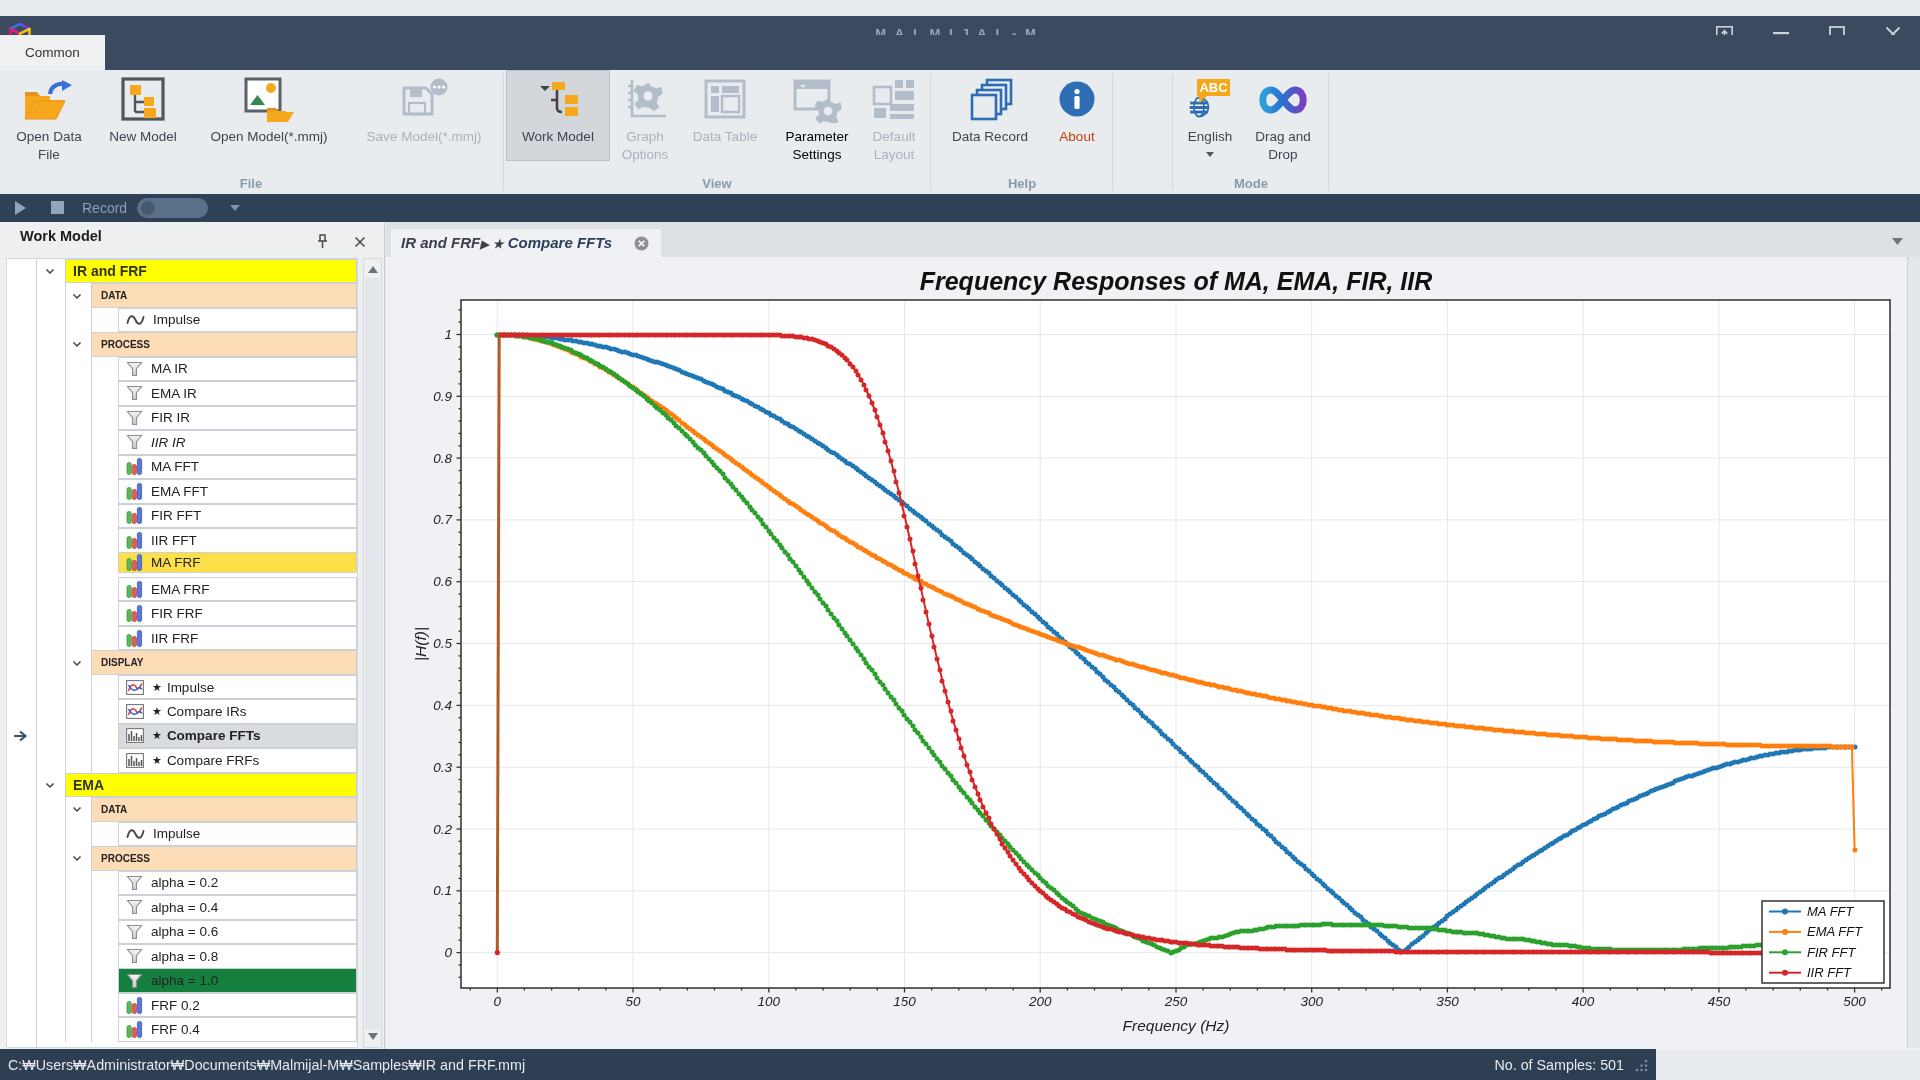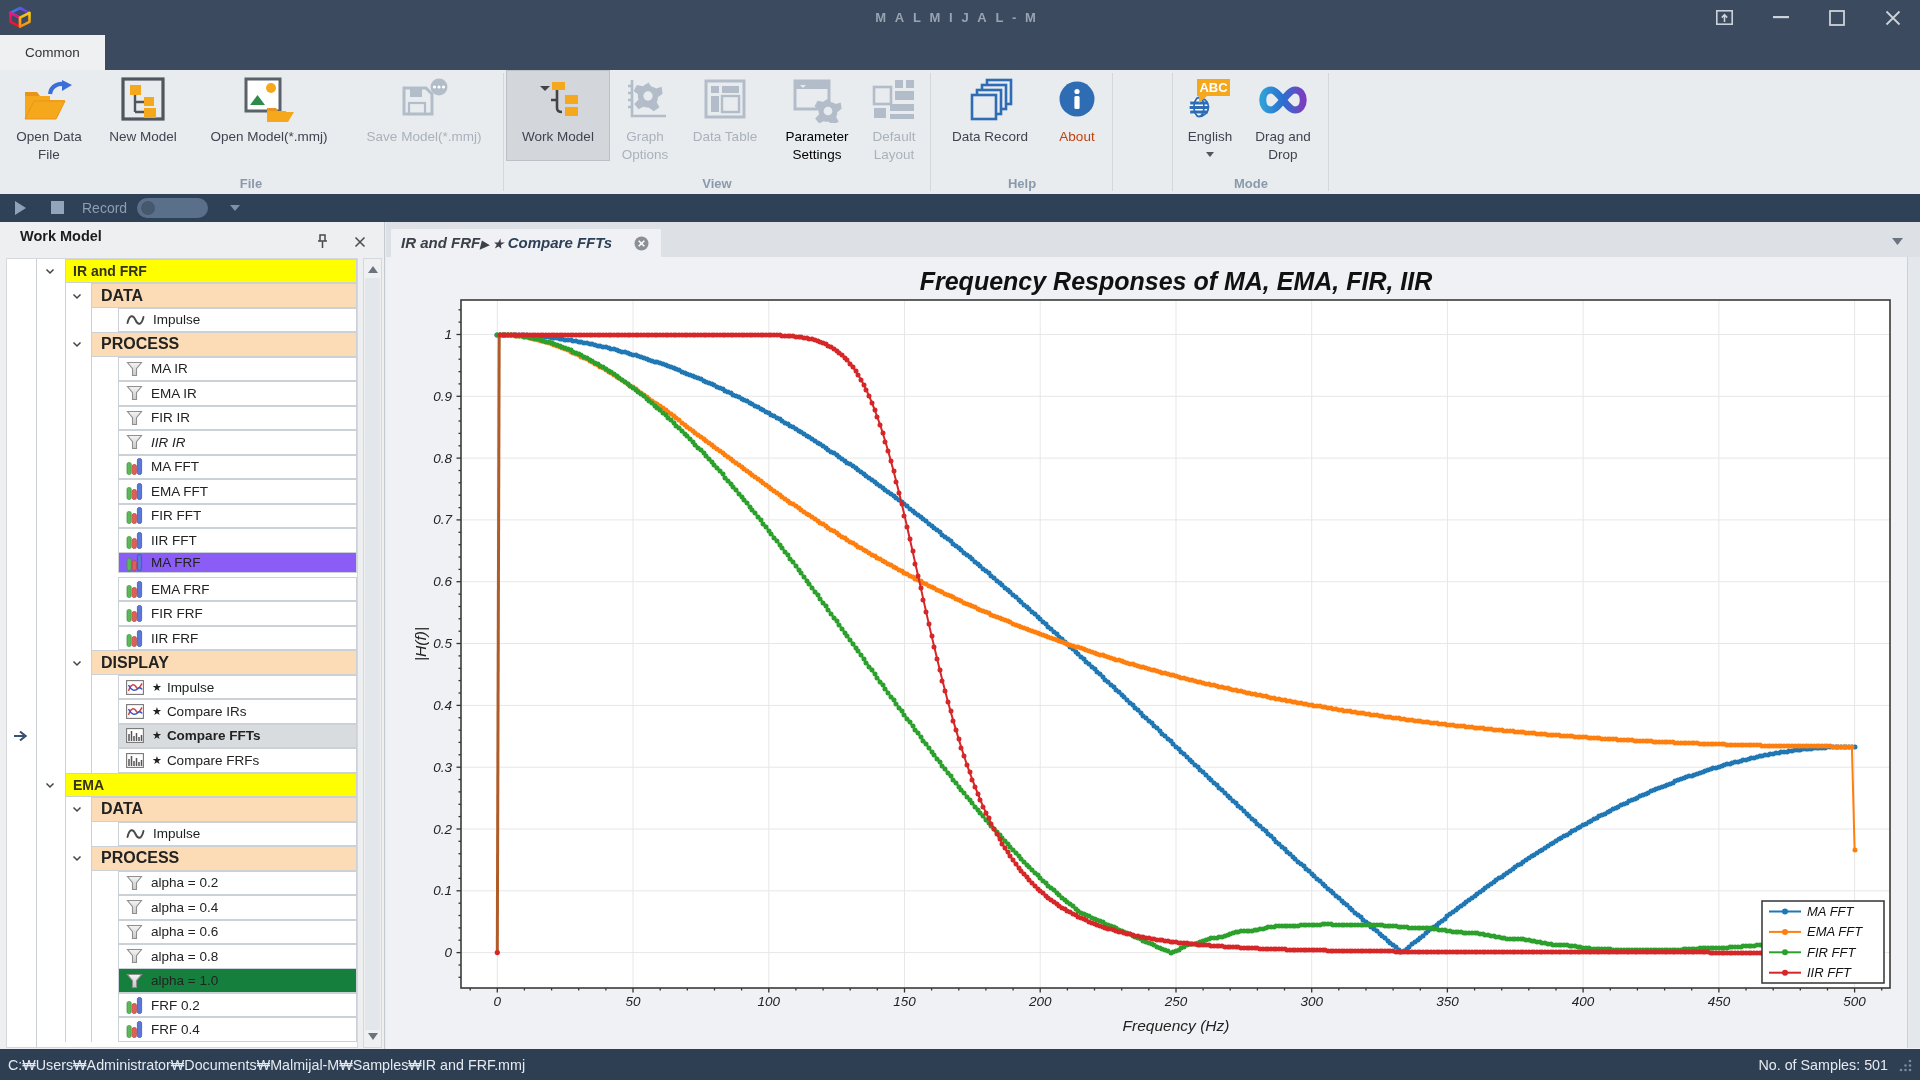--- a/index.html
+++ b/index.html
@@ -1,45 +1,45 @@
 <!DOCTYPE html>
 <html><head><meta charset="utf-8">
 <style>
 * { margin:0; padding:0; box-sizing:border-box; }
 html,body { width:1920px; height:1080px; overflow:hidden; font-family:"Liberation Sans", sans-serif; -webkit-font-smoothing:antialiased; }
 #app { position:relative; width:1920px; height:1080px; background:#e9ecee; }
-.titlebar { position:absolute; left:0; top:0; width:1920px; height:35px; background:#3b4a5e; }
+.titlebar { position:absolute; left:0; top:16px; width:1920px; height:35px; background:#3b4a5e; }
 .title-text { position:absolute; left:0; right:0; top:10px; text-align:center; color:#99a3b1; font-size:13px; font-weight:bold; letter-spacing:8.7px; }
 .tabstrip { position:absolute; left:0; top:35px; width:1920px; height:35px; background:#3b4a5e; }
 .tab-common { position:absolute; left:0; top:0; width:105px; height:35px; background:#eef0f2; color:#333; font-size:13.5px; text-align:center; line-height:35px; }
 .ribbon { position:absolute; left:0; top:70px; width:1920px; height:124px; background:#e9ecee; }
 .rb { position:absolute; top:2px; width:0; height:120px; text-align:center; }
 .ric { position:absolute; left:0; transform:translateX(-50%); }
 .ric svg { display:block; }
 .rlb { position:absolute; top:56px; left:0; transform:translateX(-50%); white-space:nowrap; font-size:13.5px; line-height:17.5px; }
 .rsep { position:absolute; top:3px; width:1px; height:118px; background:#d3d8dc; }
 .rgl { position:absolute; top:106px; width:120px; text-align:center; font-size:13px; font-weight:bold; color:#8a99ab; }
 .recordbar { position:absolute; left:0; top:194px; width:1920px; height:28px; background:#2f4156; }
 .leftpanel { position:absolute; left:0; top:222px; width:385px; height:829px; background:#edeff1; border-right:1px solid #c5cad0; }
 .lp-header { position:absolute; left:20px; top:228px; font-size:14.5px; font-weight:bold; color:#1c1c1c; }
 .treebg { position:absolute; left:6px; top:258px; width:352px; height:790px; background:#ffffff; border:1px solid #d5d9dd; }
 .trow { position:absolute; border:1px solid #ccd1d8; display:flex; align-items:center; font-size:13.5px; color:#222; }
 .t0 { margin-left:7px; color:#33331a; font-size:14px; }
-.t1 { margin-left:9px; font-size:16px; }
+.t1 { margin-left:9px; font-size:10px; }
 .t2 { margin-left:0px; }
 .ticon { margin-left:7px; margin-right:8px; display:flex; align-items:center; }
 .star { font-size:11px; margin-right:5px; color:#222; }
 .vln { position:absolute; width:1px; background:#ccd1d8; }
 .chev { position:absolute; }
 .scroll { position:absolute; left:363px; top:258px; width:19px; height:790px; background:#eef0f2; border:1px solid #d5d9dd; }
 .chartpanel { position:absolute; left:386px; top:222px; width:1534px; height:829px; background:#dde1e5;font-style:italic; }
 .chart-tab { position:absolute; left:5px; top:7px; width:270px; height:28px; background:#eff1f4; font-size:15px; font-weight:bold; line-height:28px; padding-left:10px; color:#3b4049; }
 .chart-area { position:absolute; left:0; top:35px; width:1534px; height:794px; background:#eff1f4; }
 .chart { position:absolute; left:0; top:0; }
-.statusbar { position:absolute; left:0; top:1049px; width:1920px; height:31px; background:#2e3f54; color:#e6eaef; font-size:14.3px; }
+.statusbar { position:absolute; left:0; top:1049px; width:1656px; height:31px; background:#2e3f54; color:#e6eaef; font-size:14.3px; }
 </style></head>
 <body>
 <div id="app">
 <div class="titlebar">
   <svg style="position:absolute;left:8px;top:6px" width="24" height="22" viewBox="0 0 24 22">
     <defs>
       <linearGradient id="cubtop" x1="0" y1="0" x2="1" y2="0">
             <stop offset="0" stop-color="#1b8fe8"></stop>
             <stop offset="1" stop-color="#8a2be2"></stop>
           </linearGradient>
@@ -395,21 +395,21 @@
 <div class="trow" style="left:118px;top:528.0px;width:239px;height:24.5px;background:#ffffff;">
       <span class="ticon">
         <svg width="17" height="17" viewBox="0 0 17 17">
           <rect x="1" y="4.5" width="4.2" height="12" rx="1.8" fill="#5cb85a" stroke="#3c9a3c" stroke-width="0.8"></rect>
           <rect x="6.2" y="6.5" width="4.2" height="10" rx="1.8" fill="#e06058" stroke="#c04840" stroke-width="0.8"></rect>
           <rect x="11.4" y="0.5" width="4.2" height="16" rx="1.8" fill="#5b77d8" stroke="#4056b8" stroke-width="0.8"></rect>
         </svg>
       </span>
       <span class="t2" style="">IIR FFT</span>
     </div>
-<div class="trow" style="left:118px;top:552.4px;width:239px;height:21px;background:#8b5cf6;">
+<div class="trow" style="left:118px;top:552.4px;width:239px;height:21px;background:#fde047;">
       <span class="ticon">
         <svg width="17" height="17" viewBox="0 0 17 17">
           <rect x="1" y="4.5" width="4.2" height="12" rx="1.8" fill="#5cb85a" stroke="#3c9a3c" stroke-width="0.8"></rect>
           <rect x="6.2" y="6.5" width="4.2" height="10" rx="1.8" fill="#e06058" stroke="#c04840" stroke-width="0.8"></rect>
           <rect x="11.4" y="0.5" width="4.2" height="16" rx="1.8" fill="#5b77d8" stroke="#4056b8" stroke-width="0.8"></rect>
         </svg>
       </span>
       <span class="t2" style="">MA FRF</span>
     </div>
 <div class="trow" style="left:118px;top:576.9px;width:239px;height:24.5px;background:#ffffff;">

